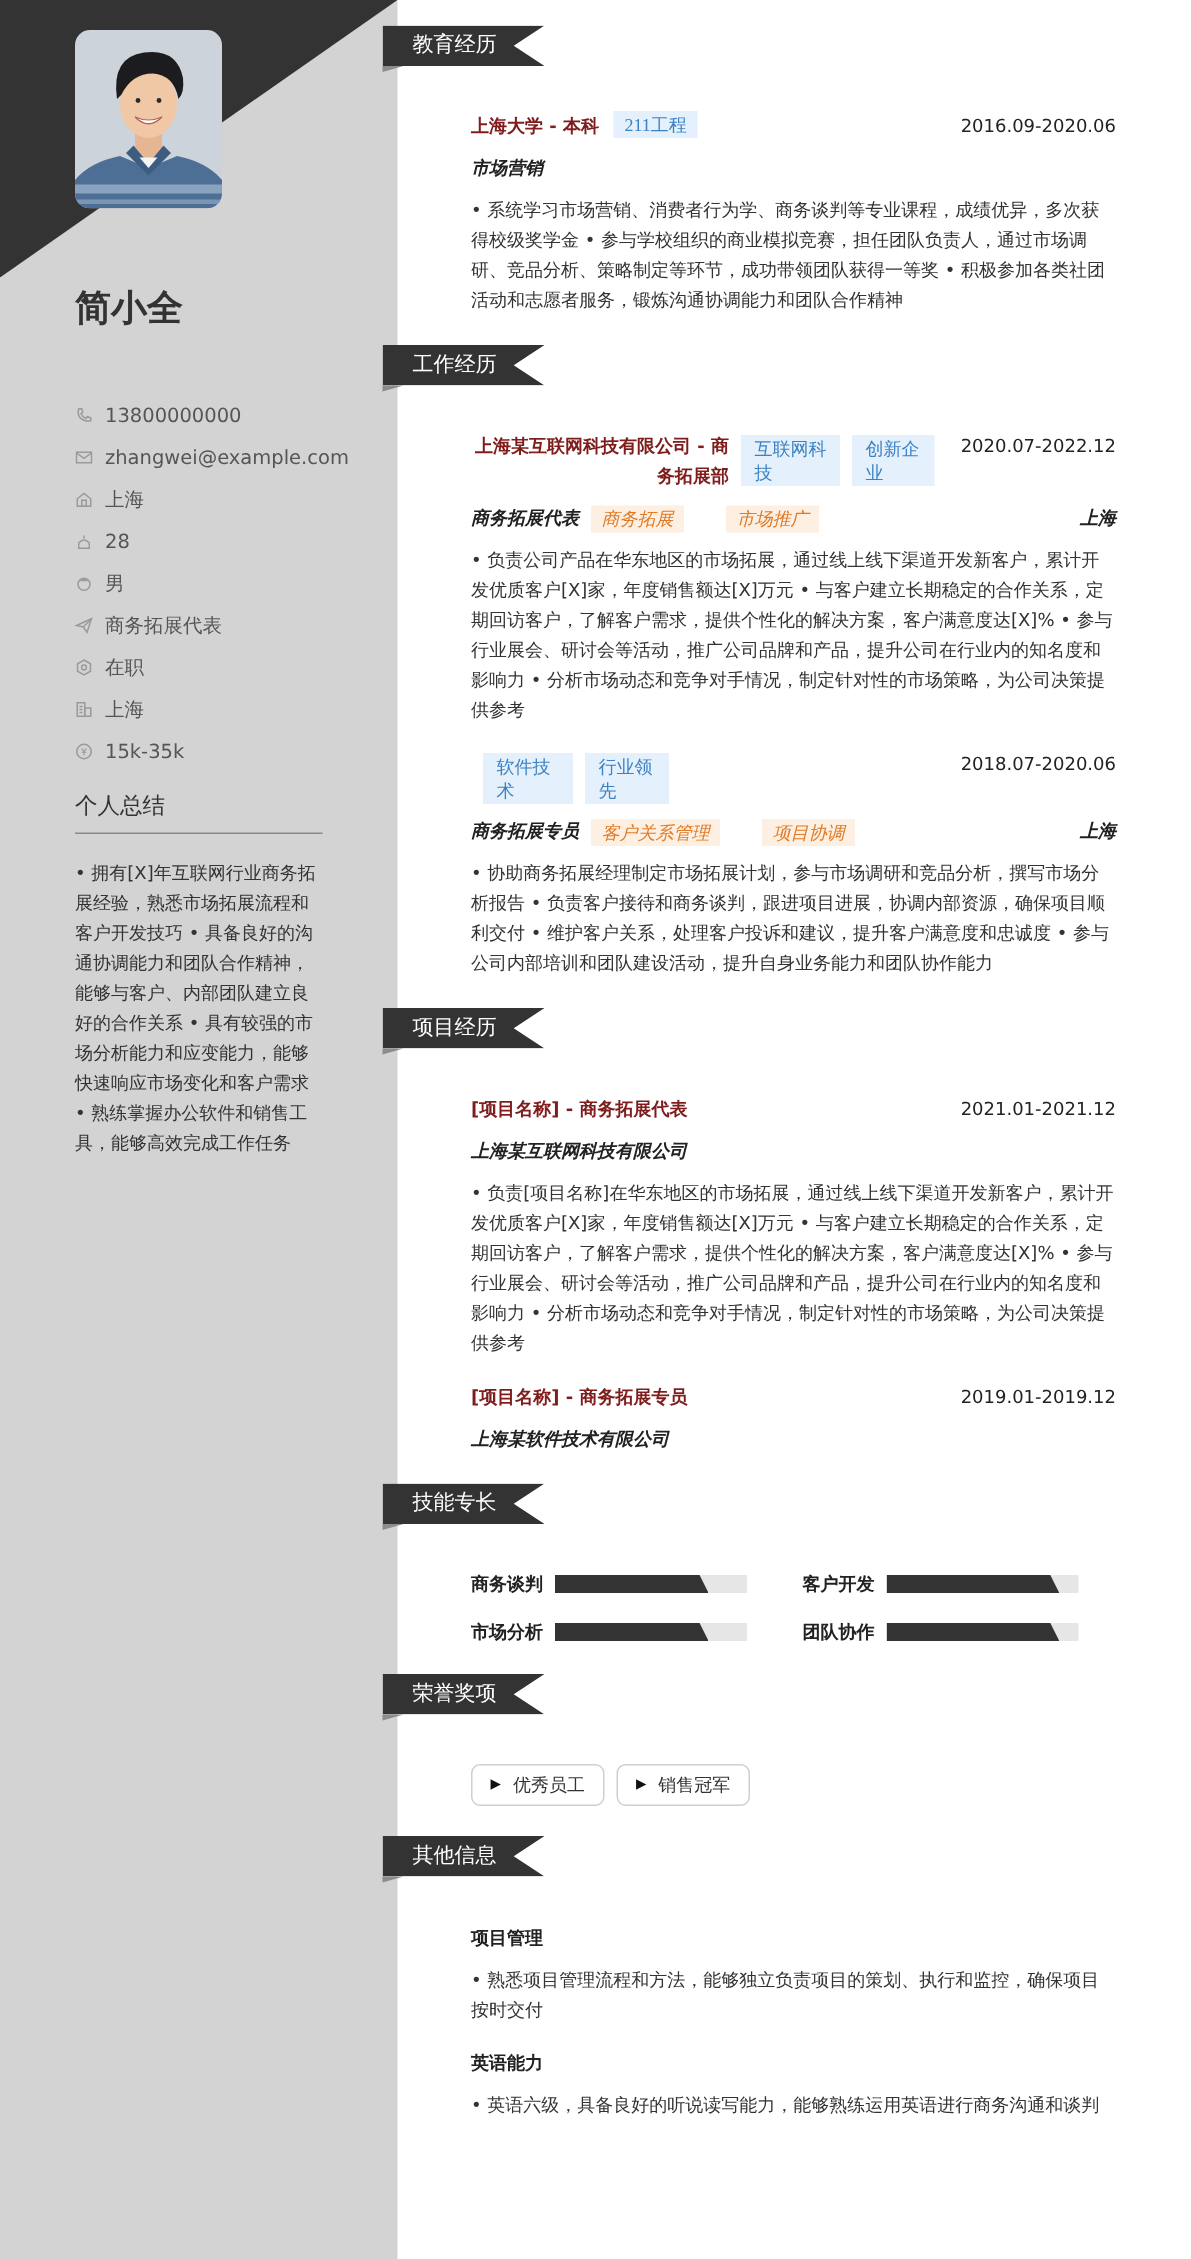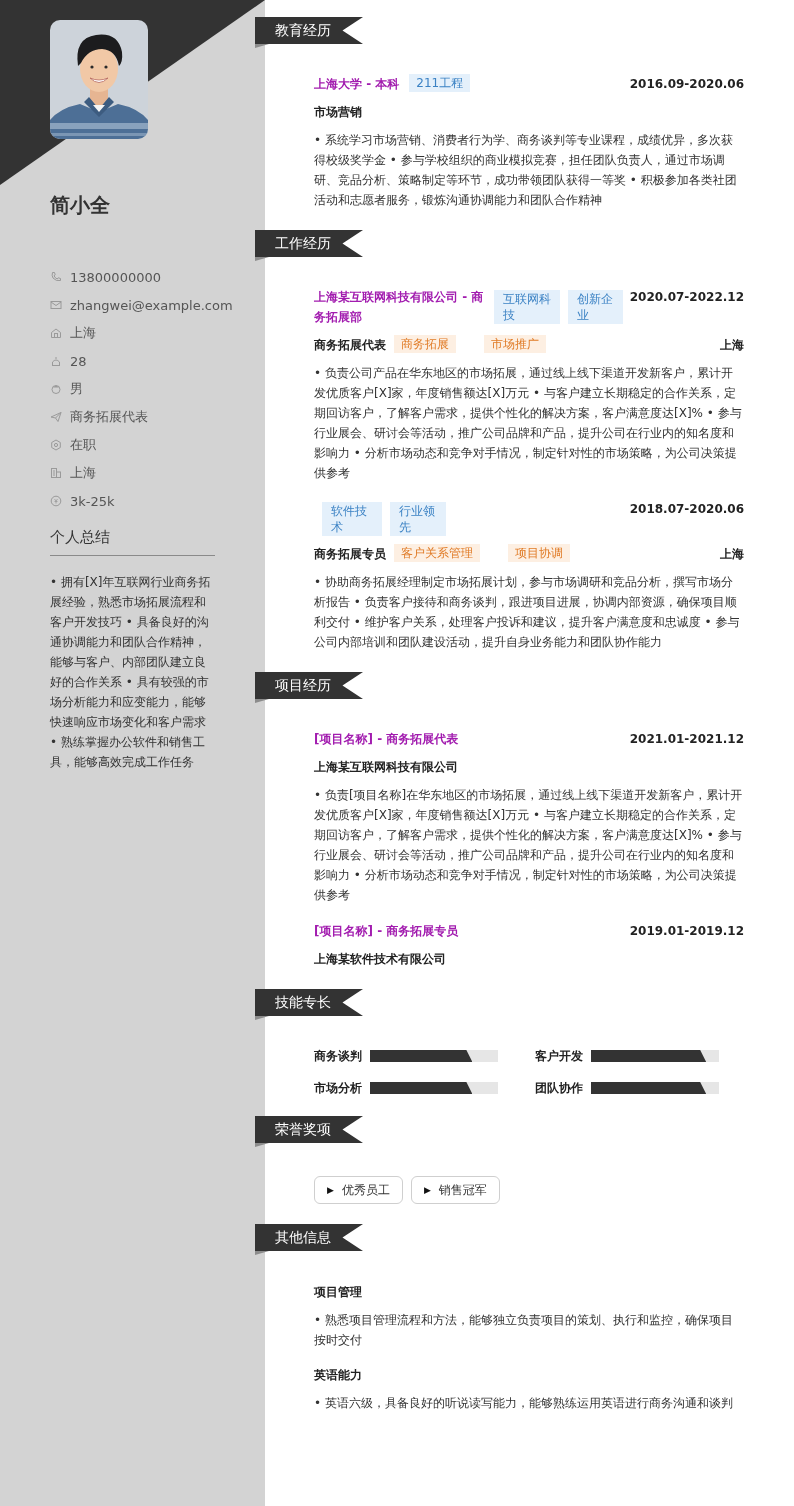--- a/index.html
+++ b/index.html
@@ -8,21 +8,21 @@
     position: relative; overflow: hidden; background: #ffffff;
     font-family: "DejaVu Sans", "Liberation Sans", sans-serif;
     color: var(--text, #333333);
   }
   
   .sidebar { position: absolute; left: 0; top: 0; width: 265px; height: 1506px; background: var(--sidebar_bg, #d3d3d3); }
   .corner { position: absolute; left: 0; top: 0; width: 265px; height: 185px; background: var(--dark, #333333);
     clip-path: polygon(0 0, 100% 0, 0 100%); }
   .photo { position: absolute; left: 50px; top: 20px; width: 98px; height: 119px; border-radius: 10px; overflow: hidden; }
   .photo svg { display: block; }
-  .name { position: absolute; left: 50px; top: 192px; font-size: 20px; line-height: 26px; font-weight: bold; color: #333; text-align: center; }
+  .name { position: absolute; left: 50px; top: 192px; font-size: 24px; line-height: 26px; font-weight: bold; color: #333; text-align: center; }
   .contacts { position: absolute; left: 50px; top: 263px; list-style: none; }
   .contacts li { height: 28px; display: flex; align-items: center; font-size: 13px; color: #555; white-space: nowrap; }
   .contacts .ic { width: 12px; height: 12px; margin-right: 8px; display: inline-flex; }
   .contacts .ic svg { width: 12px; height: 12px; }
   .sum-title { position: absolute; left: 50px; top: 527px; width: 165px; font-size: 15px; line-height: 20px;
     padding-bottom: 8px; border-bottom: 1px solid #8a8a8a; color: #333; }
   .sum-text { position: absolute; left: 50px; top: 572px; width: 165px; font-size: 12px; line-height: 20px; color: #333; }
 
   
   .main { position: absolute; left: 265px; top: 0; width: 529px; padding: 17px 50px 0 49px; }
@@ -32,28 +32,28 @@
     font-size: 14px; line-height: 27px; padding-left: 20px;
     clip-path: polygon(0 0, 100% 0, 81% 50%, 100% 100%, 0 100%); }
   .fold { position: absolute; left: 0; top: 27px; width: 0; height: 0;
     border-top: 4px solid #8c8c8c; border-right: 14px solid transparent; }
   .sec-body { margin-top: 30px; }
   .sec-body.honors-body { margin-top: 33px; }
 
   .entry + .entry { margin-top: 16px; }
   .row { display: flex; align-items: flex-start; font-size: 12px; line-height: 20px; }
   .bold { font-weight: bold; color: #222; }
-  .title { font-weight: bold; color: #a21caf; }
-  .date { margin-left: auto; font-weight: bold; color: #222; white-space: nowrap; }
-  .sub-row { margin-top: 8px; display: flex; align-items: flex-start; font-size: 12px; line-height: 20px; }
+  .title { font-weight: bold; color: #7f1d1d; text-align: right; }
+  .date { margin-left: auto; font-weight: normal; color: #222; white-space: nowrap; }
+  .sub-row { margin-top: 8px; display: flex; align-items: flex-end; font-size: 12px; line-height: 20px; font-style: italic; }
   .desc { margin-top: 8px; font-size: 12px; line-height: 20px; color: #333; }
 
   .tag-blue { display: inline-block; background: var(--tag_blue_bg, #e4f0fb); color: var(--tag_blue_text, #3b82c4);
     font-size: 12px; line-height: 16px; padding: 1px 8px; }
-  .tag-inline { margin-left: 10px; line-height: 18px; padding: 0 7px; }
+  .tag-inline { margin-left: 10px; line-height: 18px; padding: 0 7px; font-family: Liberation Serif, serif; }
   .tag-block { margin-left: 8px; margin-top: 3px; padding: 1px 9px; }
   .tag-orange { display: inline-block; background: var(--tag_orange_bg, #fdefe2); color: var(--tag_orange_text, #e07b26);
     font-size: 12px; line-height: 18px; padding: 0 7px; margin-left: 8px; }
   .tag-orange + .tag-orange { margin-left: 28px; }
   .w-title { width: 172px; flex: 0 0 172px; }
   .w66 { width: 66px; } .w55 { width: 55px; } .w60 { width: 60px; } .w56 { width: 56px; }
   .loc { margin-left: auto; font-weight: bold; color: #222; }
 
   
   .skills { display: grid; grid-template-columns: 221px 221px; row-gap: 12px; }
@@ -171,21 +171,21 @@
       </span>
       <span>上海</span>
     </li>
     <li>
       <span class="ic">
         <svg viewBox="0 0 12 12">
             <circle cx="6" cy="6" r="4.8" fill="none" stroke="#9a9a9a"></circle>
             <path d="M4.5 4 L6 6 L7.5 4 M6 6 L6 8.5 M4.5 6.5 L7.5 6.5" fill="none" stroke="#9a9a9a" stroke-width="0.8"></path>
           </svg>
       </span>
-      <span>3k-25k</span>
+      <span>15k-35k</span>
     </li>
   </ul>
 
   <div class="sum-title">个人总结</div>
   <div class="sum-text">• 拥有[X]年互联网行业商务拓展经验，熟悉市场拓展流程和客户开发技巧 • 具备良好的沟通协调能力和团队合作精神，能够与客户、内部团队建立良好的合作关系 • 具有较强的市场分析能力和应变能力，能够快速响应市场变化和客户需求 • 熟练掌握办公软件和销售工具，能够高效完成工作任务</div>
 </aside>
 
 <main class="main">
 
   <section class="section">

